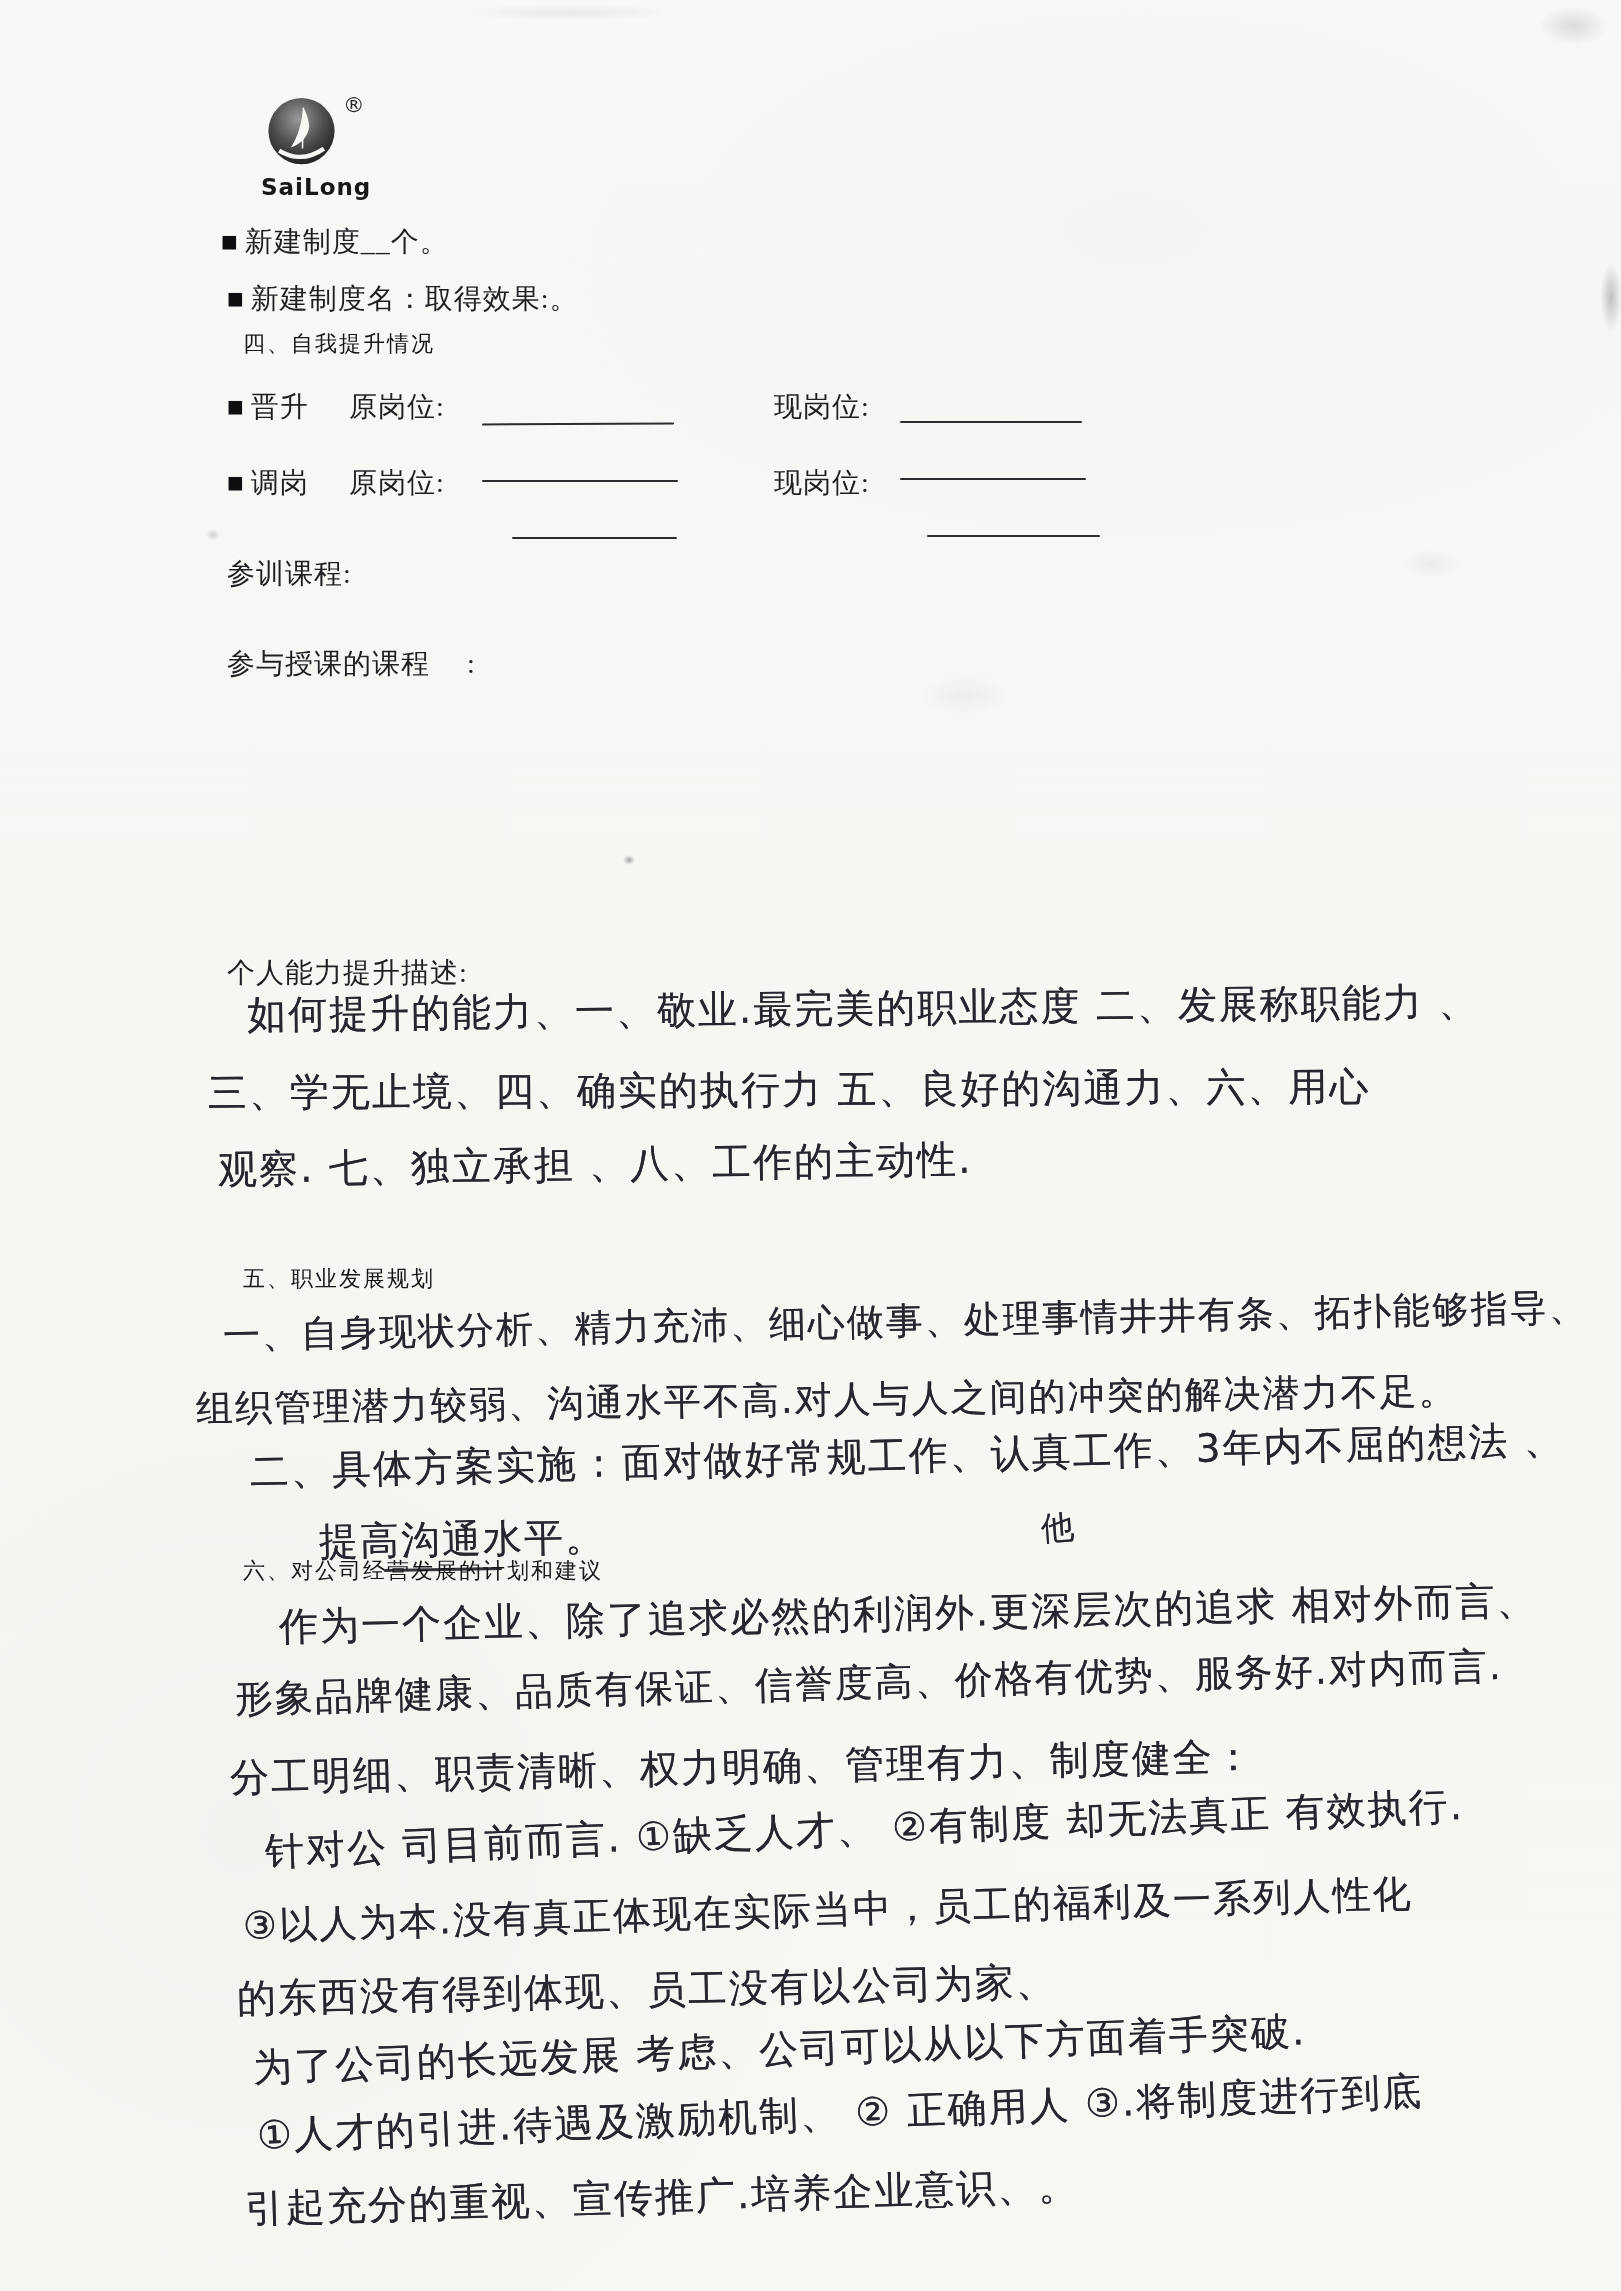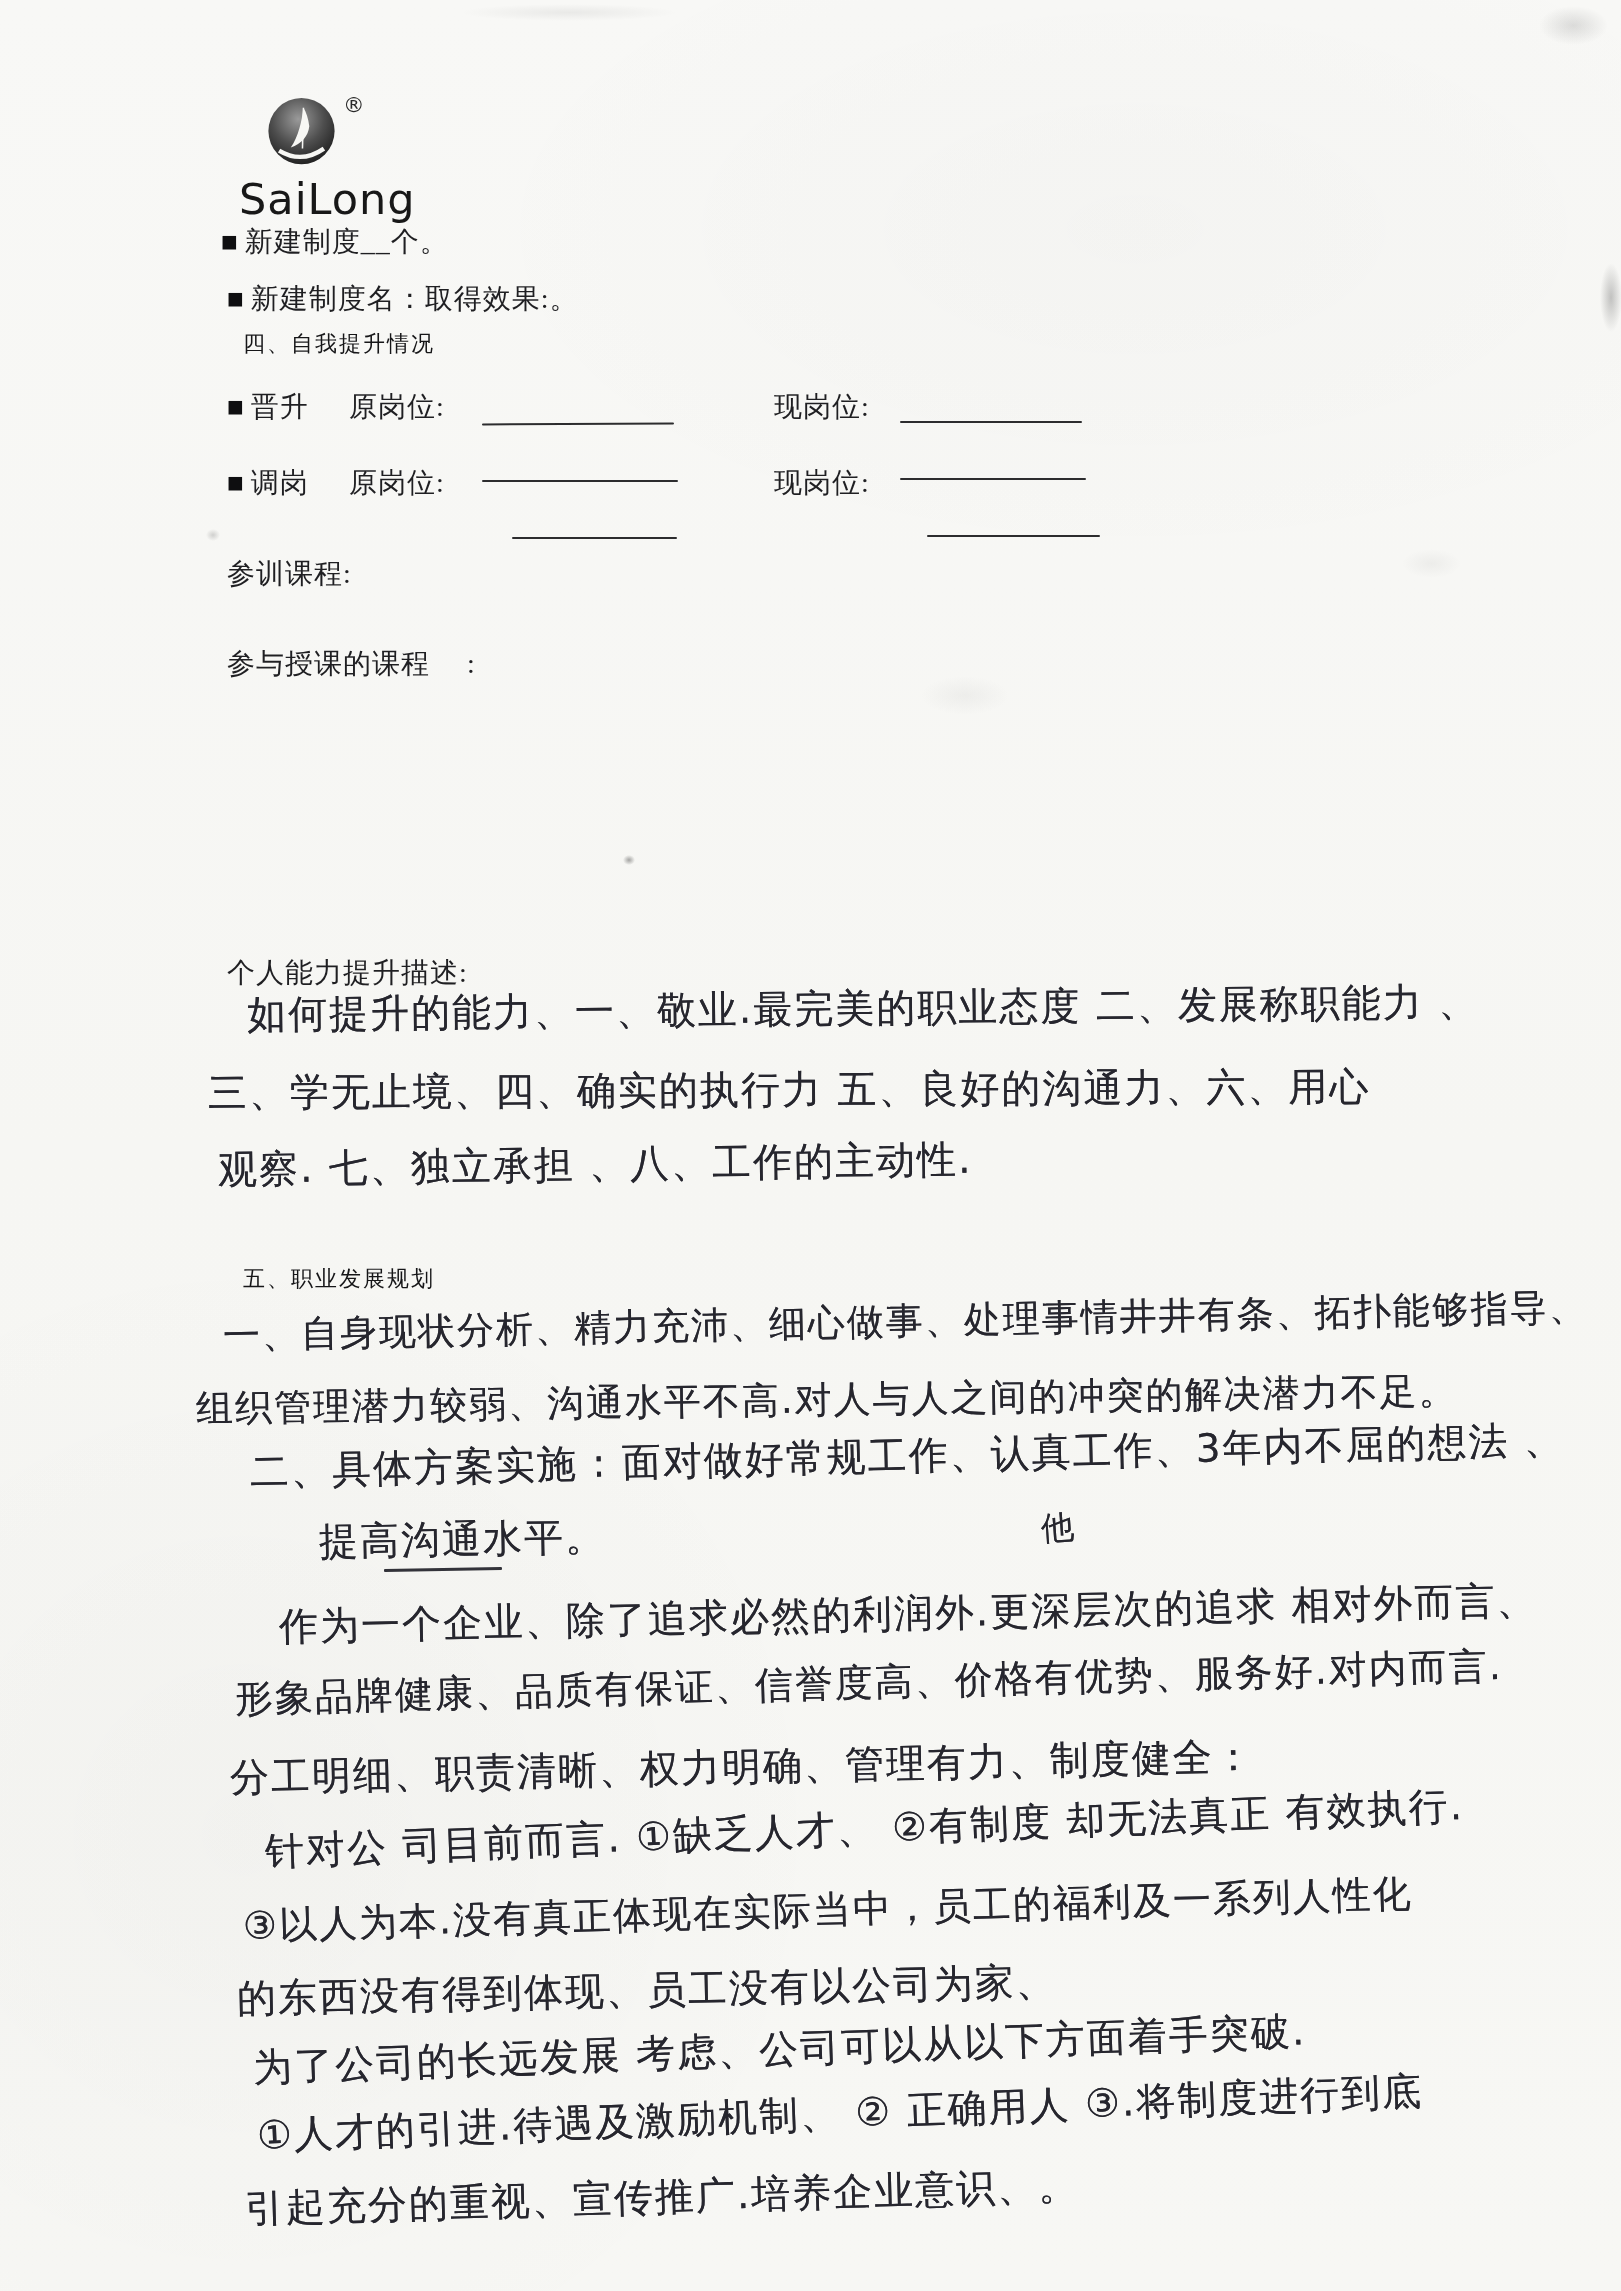--- a/index.html
+++ b/index.html
@@ -40,24 +40,25 @@
     color:#26262e;
     font-size:39px;
     white-space:nowrap;
     letter-spacing:2px;
     transform-origin:left center;
     text-shadow:0 0 0.5px rgba(25,25,35,0.75);
   }
   .hw-insert{font-size:33px;}
   .brand{
     font-family:"DejaVu Sans",sans-serif;
-    font-weight:400;
-    font-size:43px;
+    font-weight:700;
+    font-size:23px;
     color:#181818;
     letter-spacing:1px;
+    margin-left:22px;
   }
   .reg{
     font-family:"DejaVu Sans",sans-serif;
     font-size:21.6px;color:#2a2a2a;
   }
   .smudge{position:absolute;pointer-events:none;}
 </style>
 </head>
 <body>
 
@@ -129,20 +130,21 @@
   <div class="hw" style="left:218px;top:1143px;transform:rotate(-0.8deg);">观察. 七、独立承担 、八、工作的主动性.</div>
 
   <div class="heading abs" style="left:243px;top:1264px;">五、职业发展规划</div>
 
   <div class="hw" style="left:223px;top:1311px;font-size:37px;transform:rotate(-1.2deg);">一、自身现状分析、精力充沛、细心做事、处理事情井井有条、拓扑能够指导、</div>
   <div class="hw" style="left:196px;top:1384px;font-size:37px;transform:rotate(-0.8deg);">组织管理潜力较弱、沟通水平不高.对人与人之间的冲突的解决潜力不足。</div>
   <div class="hw" style="left:250px;top:1445px;transform:rotate(-1.4deg);">二、具体方案实施 : 面对做好常规工作、认真工作、3年内不屈的想法 、</div>
   <div class="hw" style="left:319px;top:1515px;transform:rotate(-1.0deg);">提高沟通水平。</div>
   <div class="blank-line" style="left:384px;top:1568px;width:118px;height:2.9px;transform:rotate(-1deg);background:#33333a;"></div>
 
+  <div class="heading abs" style="left:243px;top:1556px;">六、对公司经营发展的计划和建议</div>
   <div class="hw hw-insert" style="left:1041px;top:1507px;transform:rotate(-4deg);">他</div>
 
   <div class="hw" style="left:279px;top:1600px;transform:rotate(-1.2deg);">作为一个企业、除了追求必然的利润外.更深层次的追求 相对外而言、</div>
   <div class="hw" style="left:235px;top:1674px;font-size:38px;transform:rotate(-1.5deg);">形象品牌健康、品质有保证、信誉度高、价格有优势、服务好.对内而言.</div>
   <div class="hw" style="left:230px;top:1751px;transform:rotate(-1.2deg);">分工明细、职责清晰、权力明确、管理有力、制度健全：</div>
   <div class="hw" style="left:265px;top:1825px;transform:rotate(-2.2deg);">针对公 司目前而言. ①缺乏人才、 ②有制度 却无法真正 有效执行.</div>
   <div class="hw" style="left:243px;top:1901px;font-size:38px;transform:rotate(-1.6deg);">③以人为本.没有真正体现在实际当中，员工的福利及一系列人性化</div>
   <div class="hw" style="left:237px;top:1972px;transform:rotate(-1.2deg);">的东西没有得到体现、员工没有以公司为家、</div>
   <div class="hw" style="left:253px;top:2041px;transform:rotate(-2.0deg);">为了公司的长远发展 考虑、公司可以从以下方面着手突破.</div>
   <div class="hw" style="left:257px;top:2109px;transform:rotate(-2.2deg);">①人才的引进.待遇及激励机制、 ② 正确用人 ③.将制度进行到底</div>

